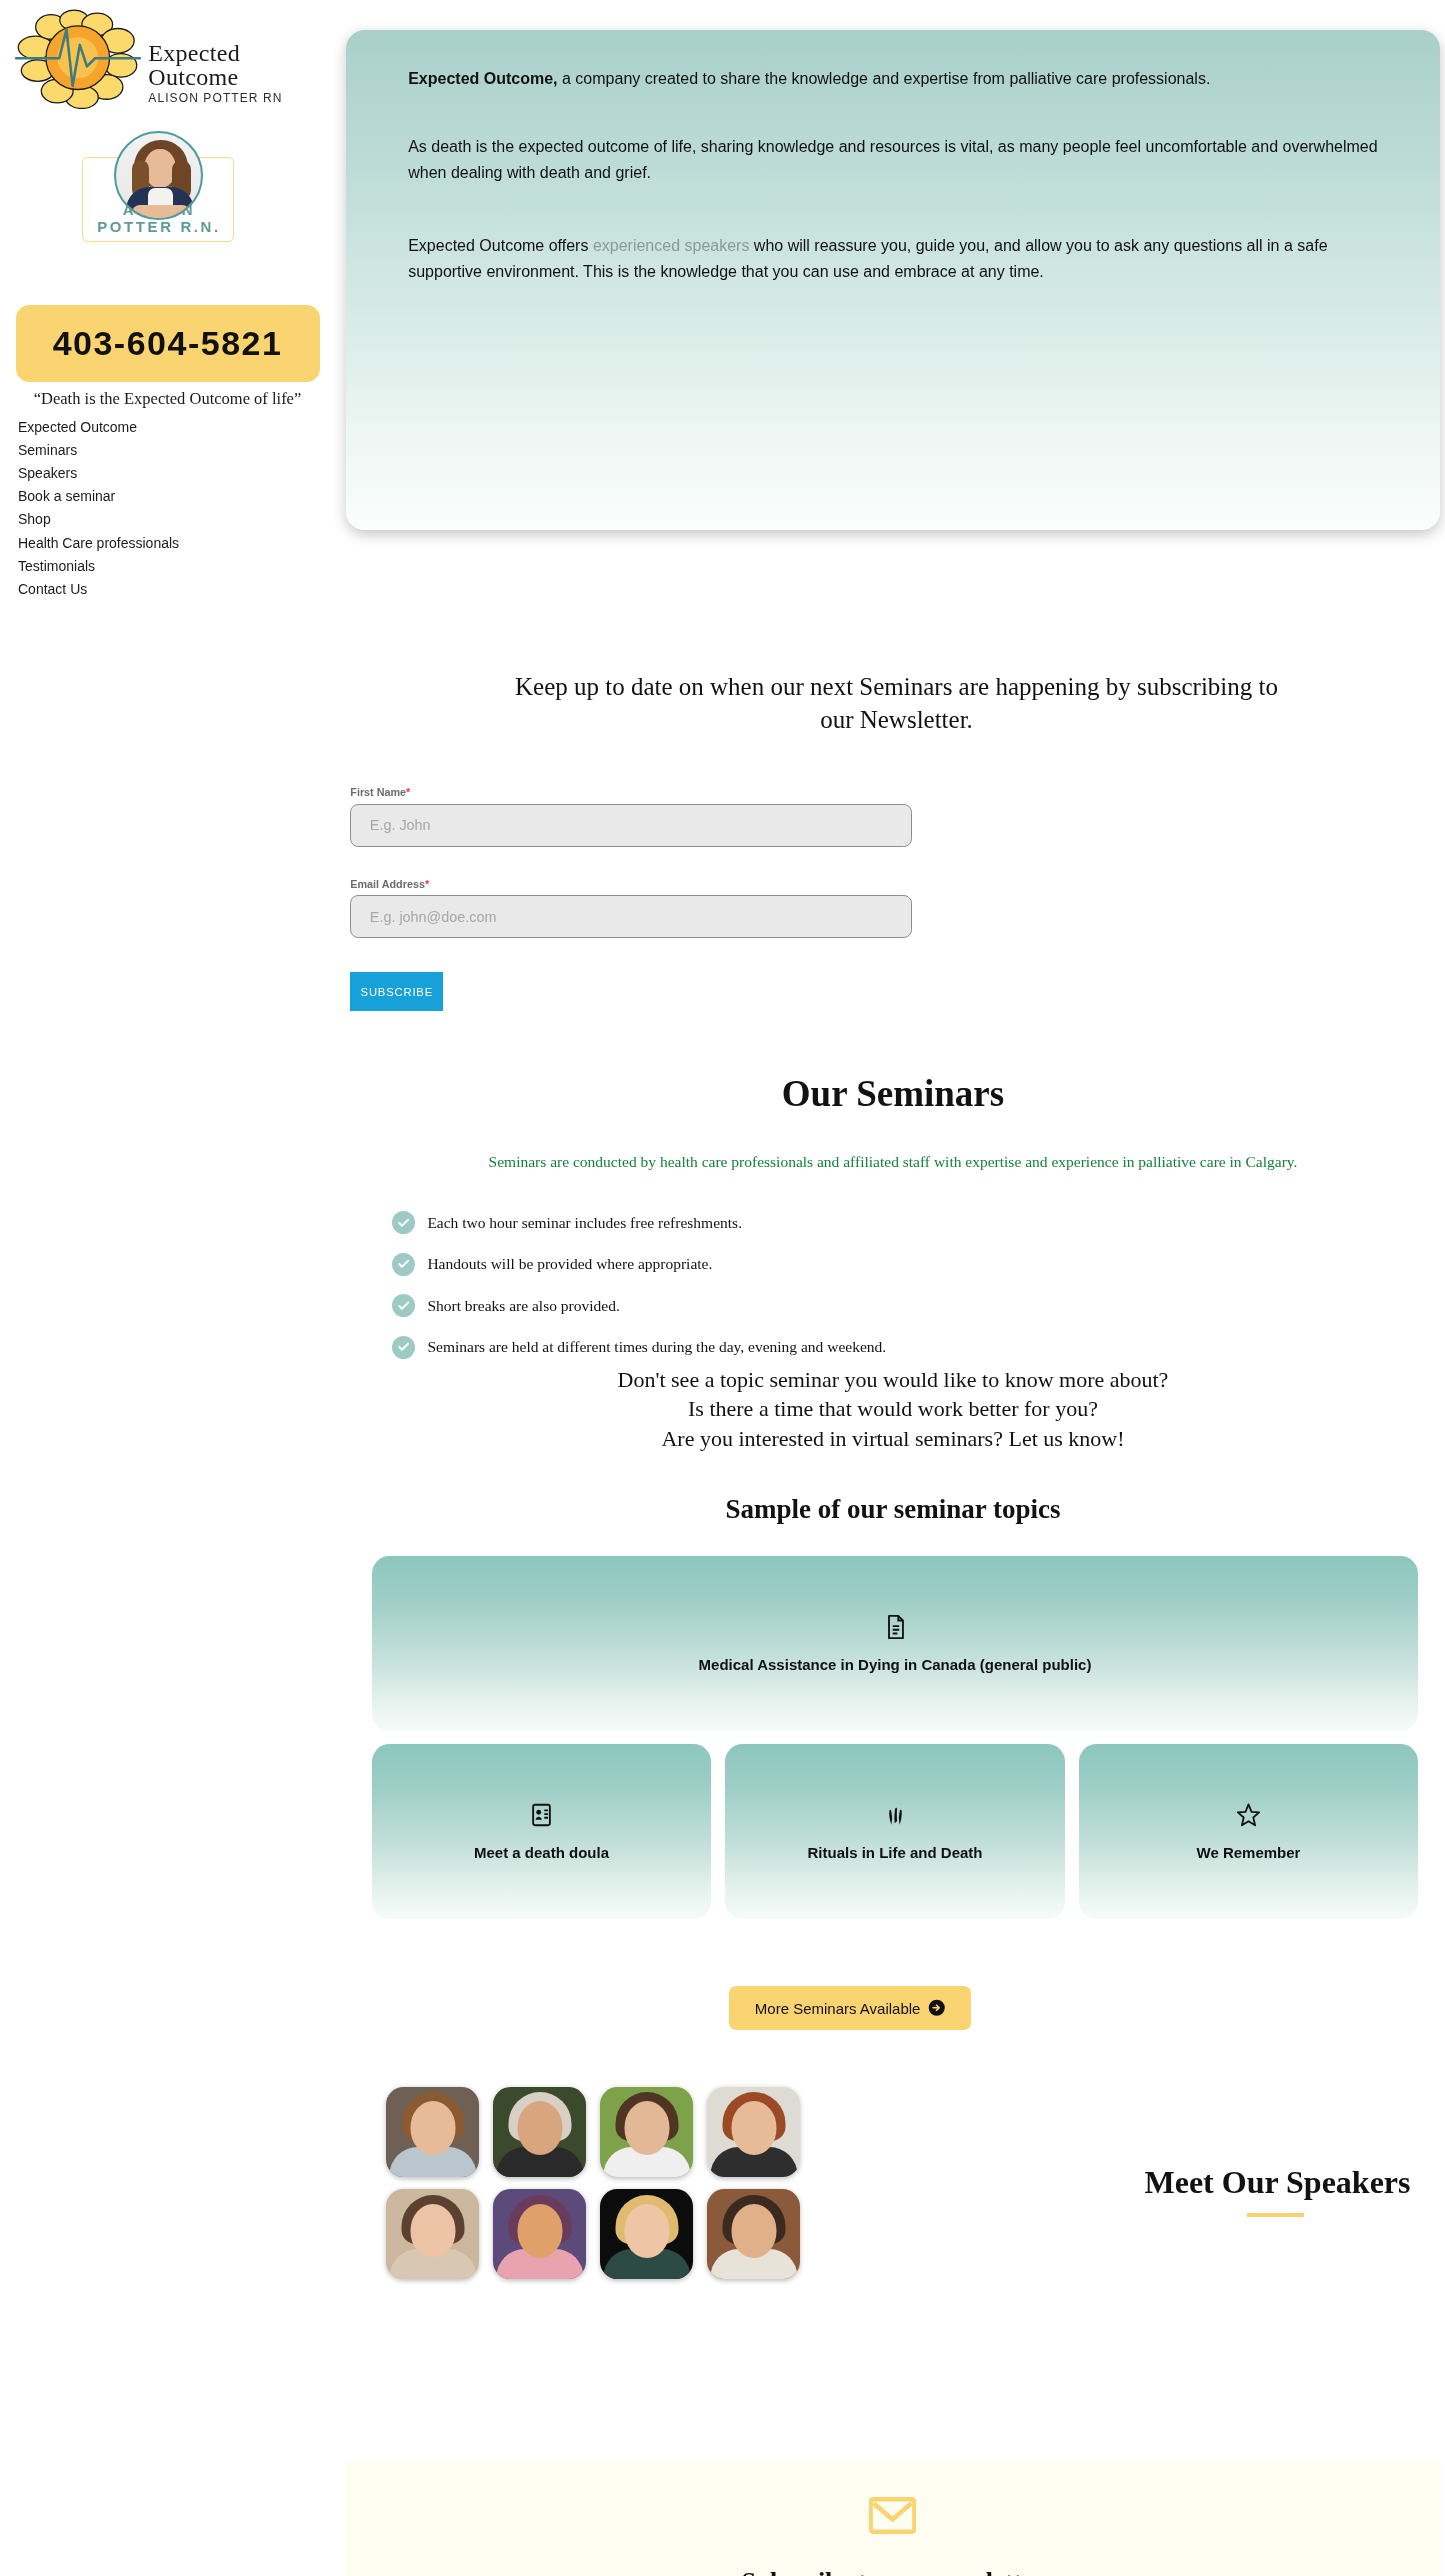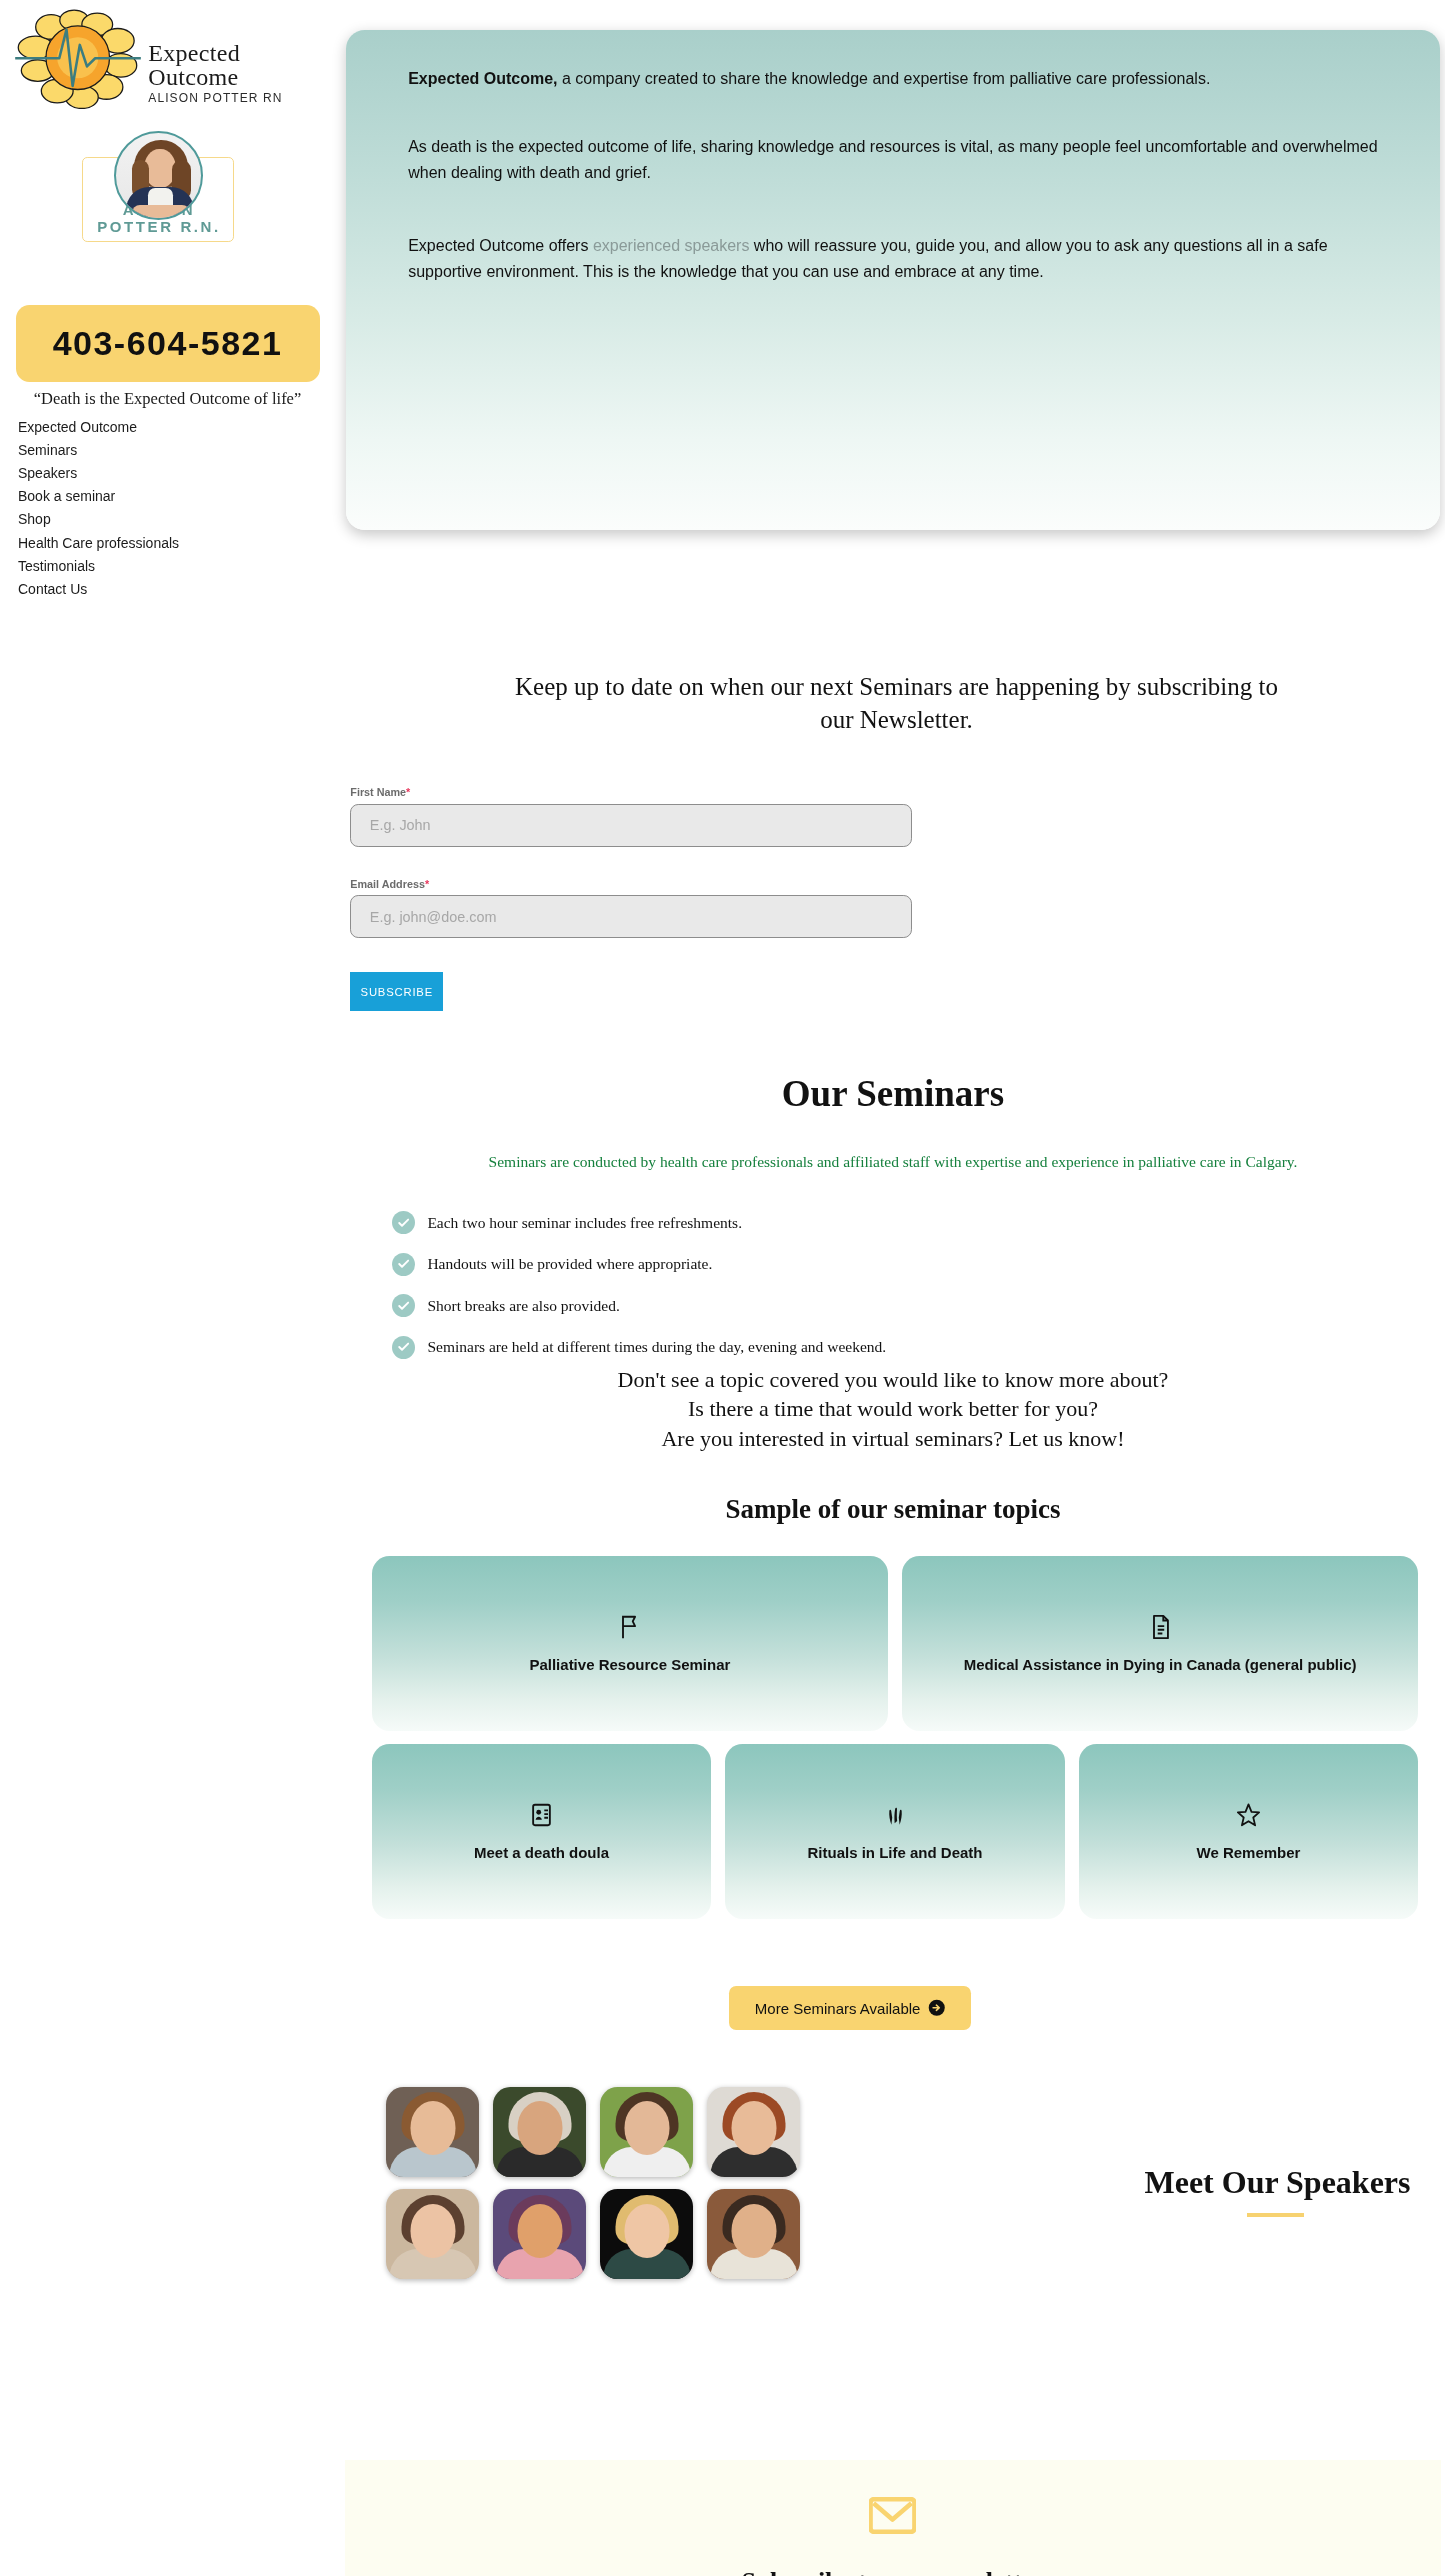--- a/index.html
+++ b/index.html
@@ -322,37 +322,29 @@
       <span class="check-icon">
         <svg viewBox="0 0 24 24">
             <path d="M4 12.5l5 5L20 6.5" fill="none" stroke="#fff" stroke-width="3.4" stroke-linecap="round" stroke-linejoin="round"></path>
           </svg>
       </span>
       <span class="sem-li-text">Seminars are held at different times during the day, evening and weekend.</span>
     </li>
   </ul>
 
   <div class="questions">
-    <div>Don't see a topic covered you would like to know more about?</div>
+    <div>Don't see a topic seminar you would like to know more about?</div>
     <div>Is there a time that would work better for you?</div>
     <div>Are you interested in virtual seminars? Let us know!</div>
   </div>
 
   <h3 class="topics-head">Sample of our seminar topics</h3>
 
   <div class="cards">
     <div class="card-row">
-      <div class="topic-card">
-        <span class="ticon">
-          <svg viewBox="0 0 24 28">
-              <path d="M5 2v24M5 3h13l-2.5 5L18 13H5" fill="none" stroke="#111" stroke-width="2" stroke-linejoin="round"></path>
-            </svg>
-        </span>
-        <span class="tlabel">Palliative Resource Seminar</span>
-      </div>
       <div class="topic-card">
         <span class="ticon">
           <svg viewBox="0 0 24 28">
               <path d="M5 2h10l5 5v19H5z" fill="none" stroke="#111" stroke-width="2" stroke-linejoin="round"></path>
               <path d="M15 2v5h5" fill="none" stroke="#111" stroke-width="2"></path>
               <path d="M9 13h7M9 17h7M9 21h5" stroke="#111" stroke-width="2"></path>
             </svg>
         </span>
         <span class="tlabel">Medical Assistance in Dying in Canada (general public)</span>
       </div>

